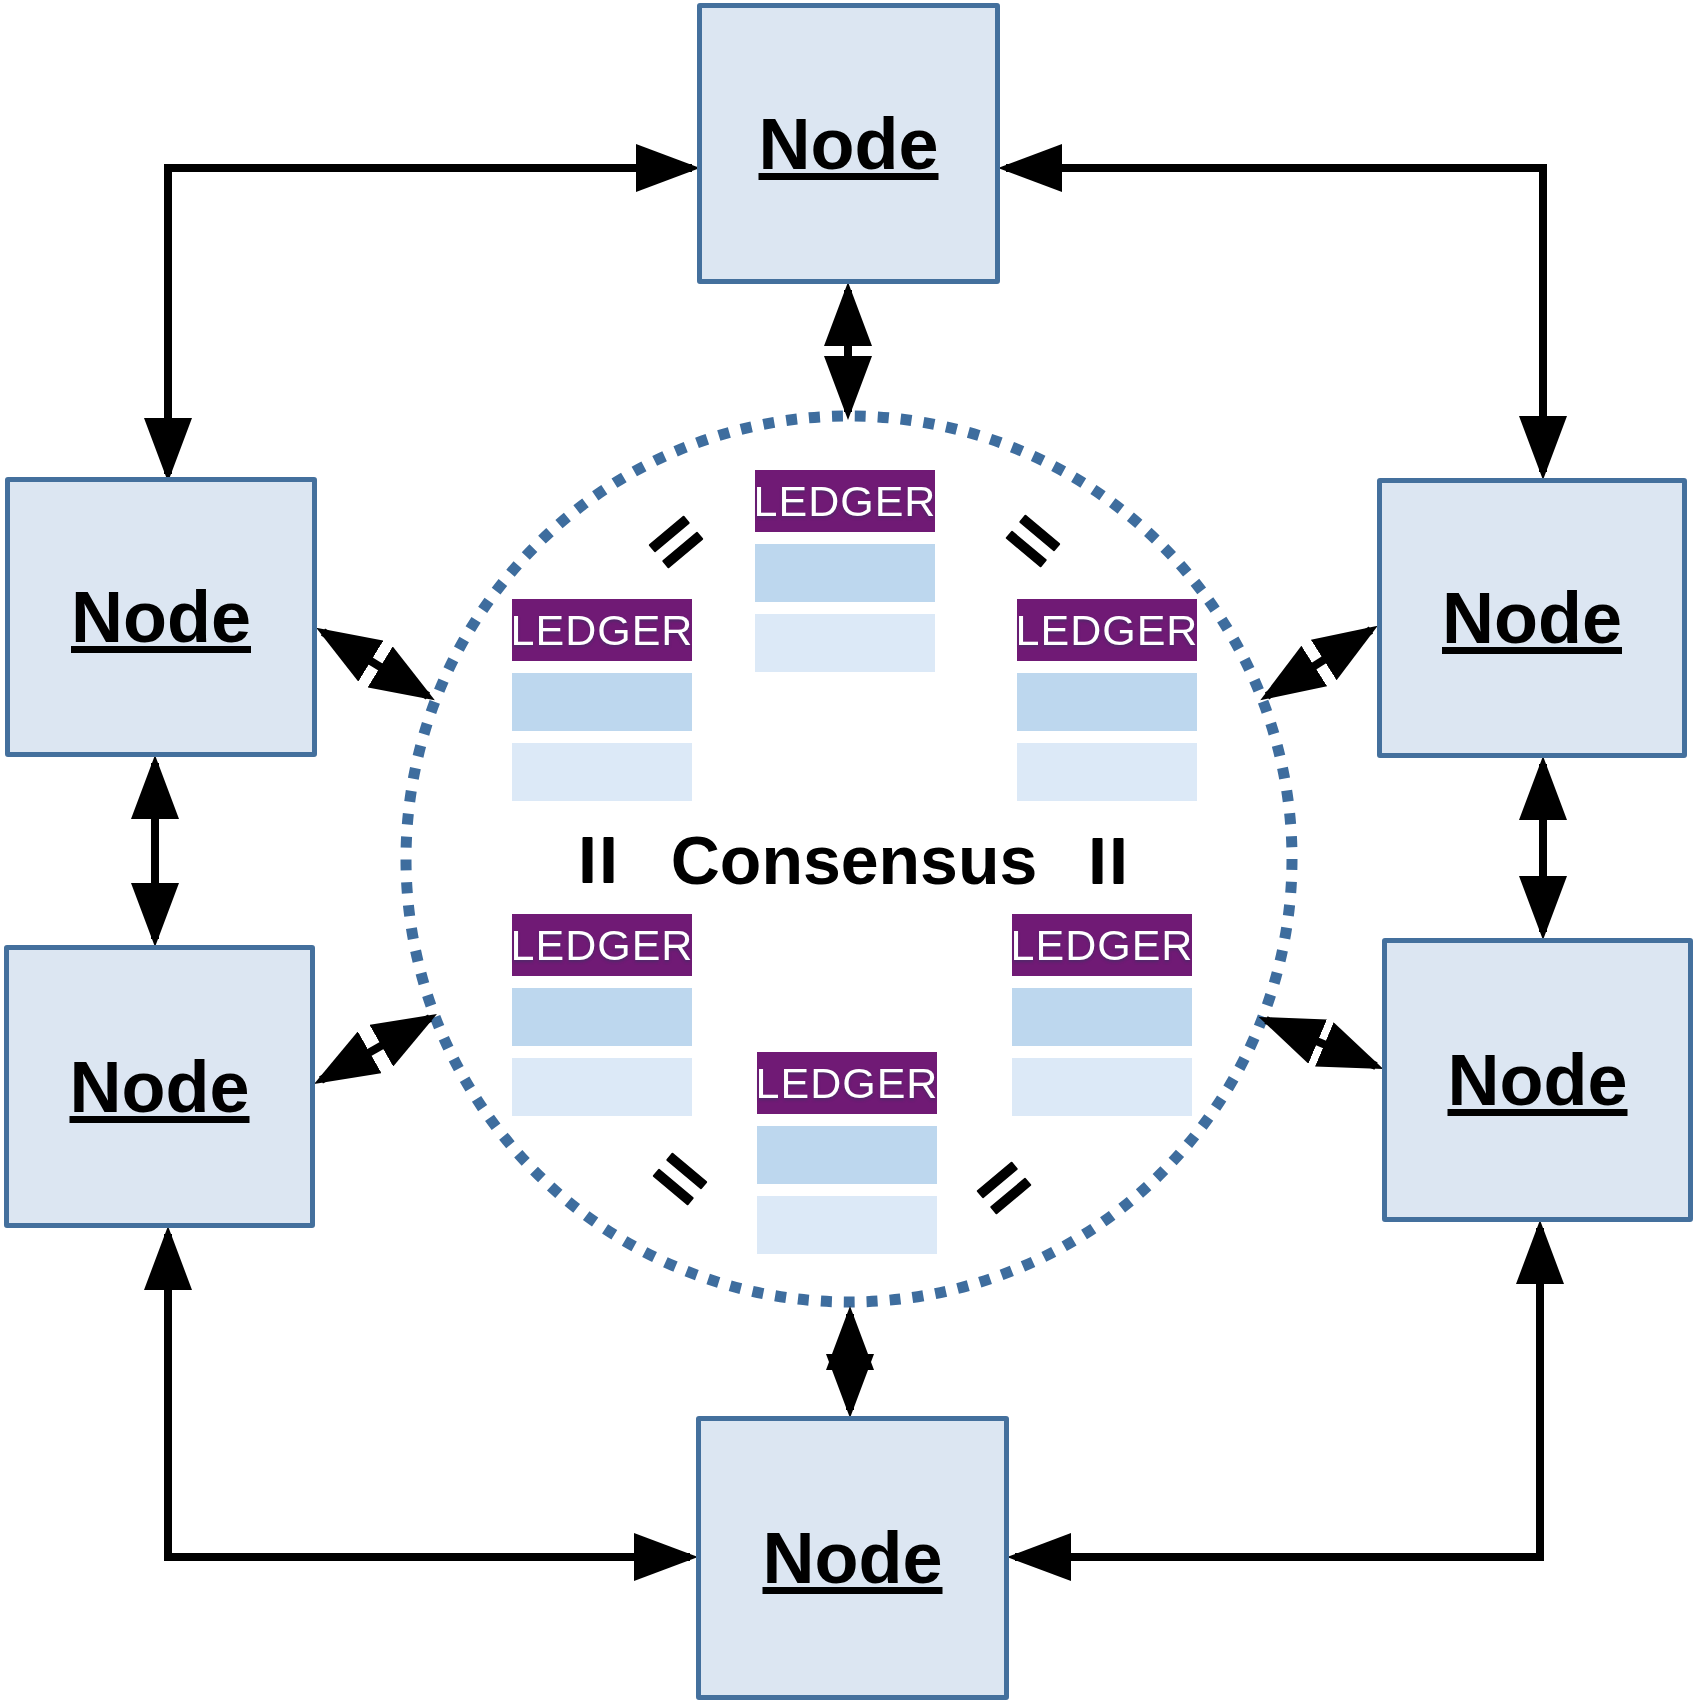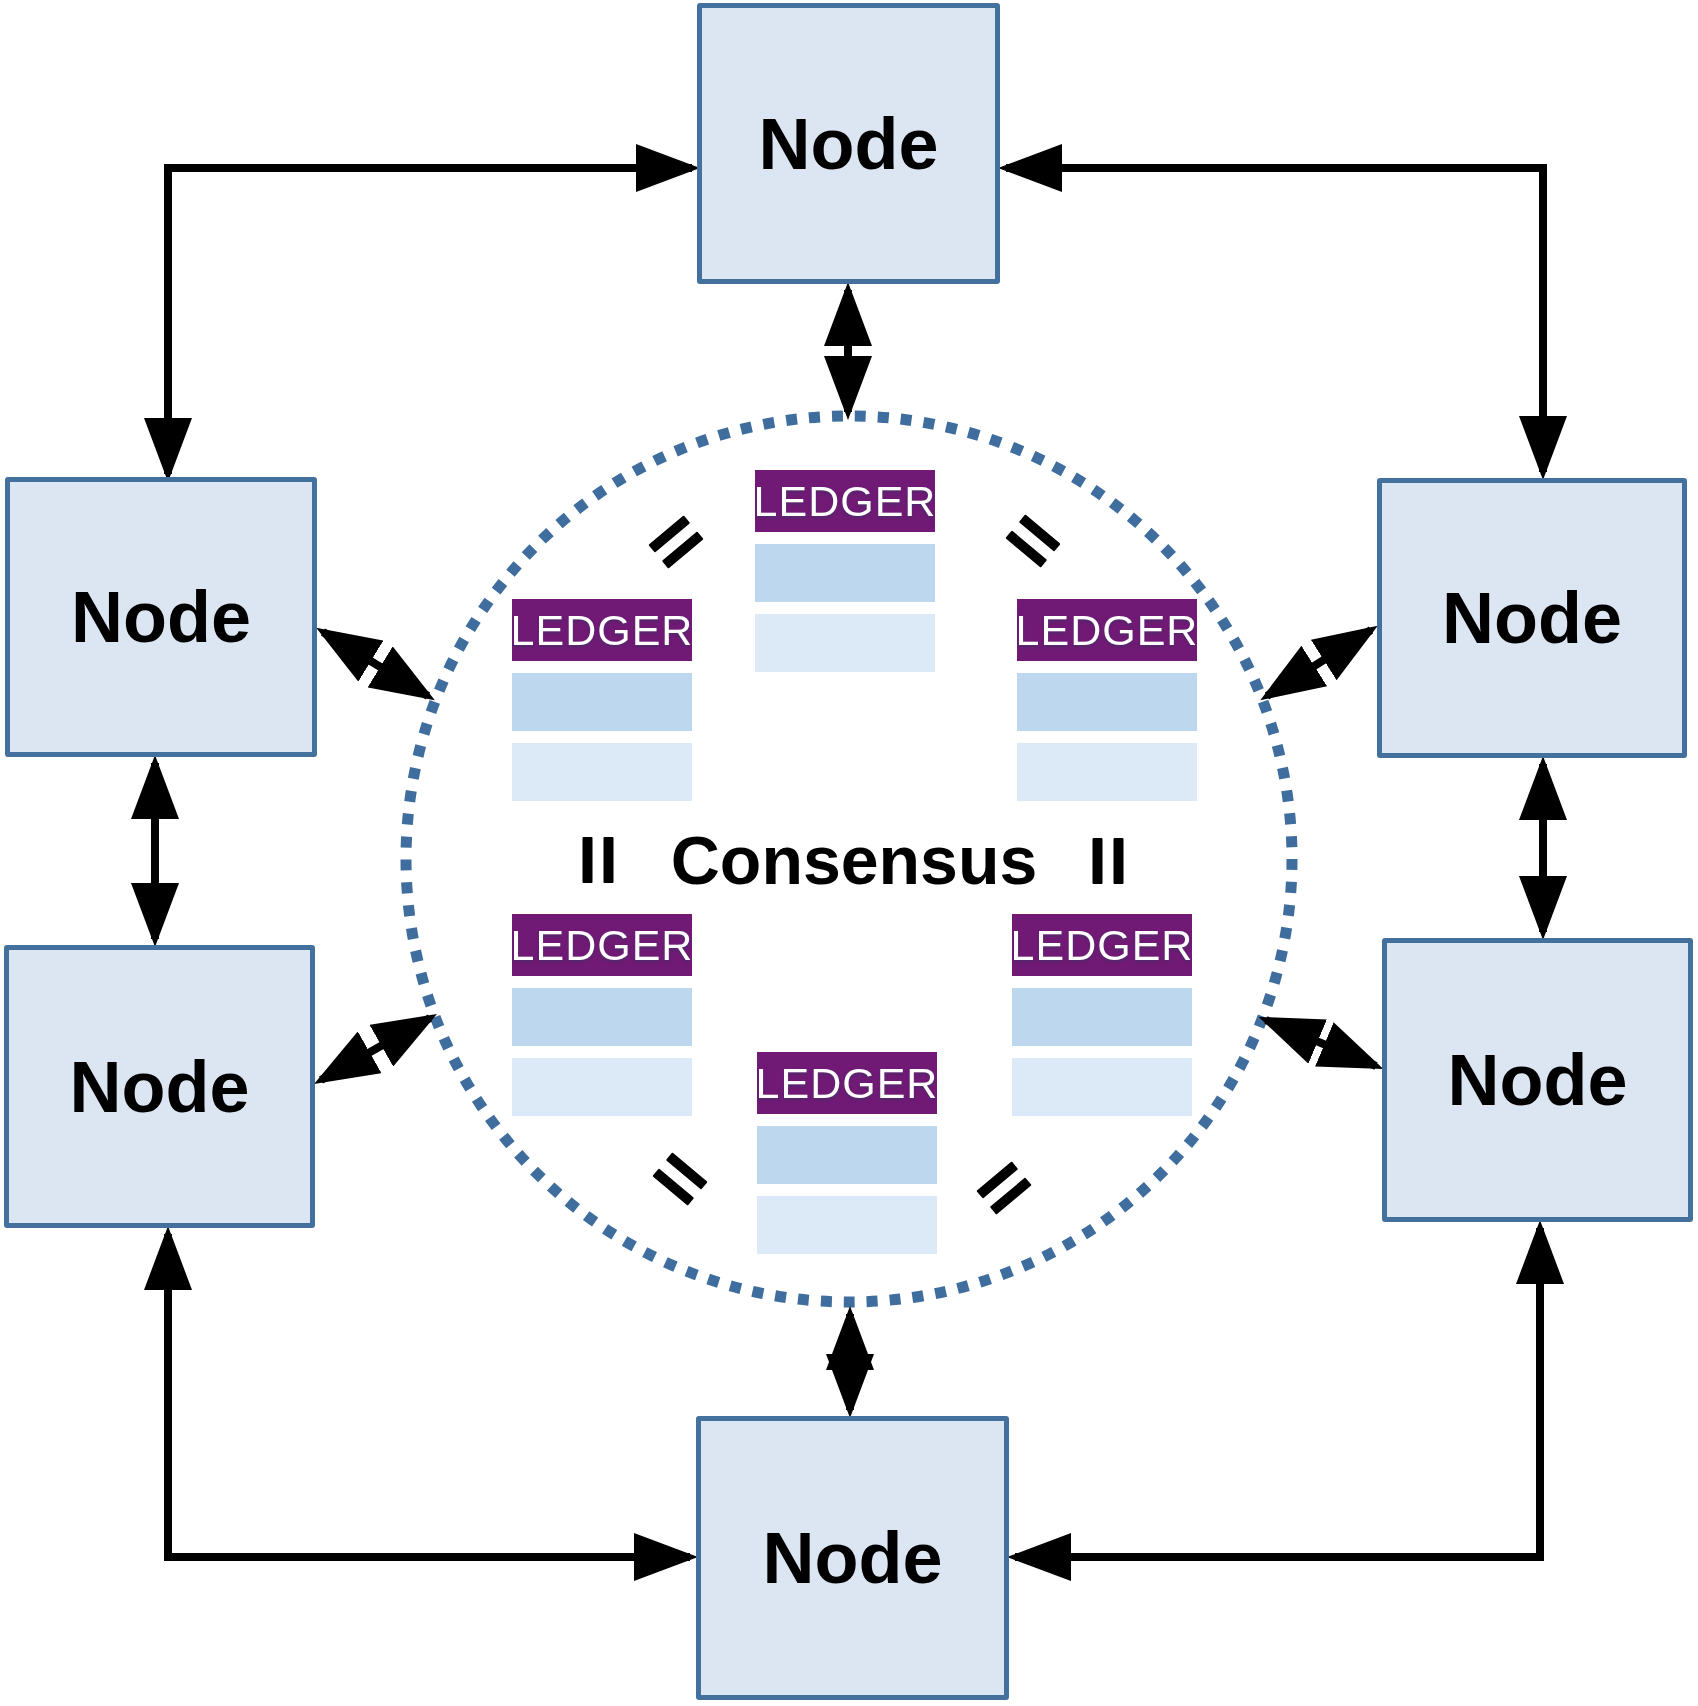--- a/index.html
+++ b/index.html
@@ -7,21 +7,21 @@
     position:relative;width:1698px;height:1706px;background:#ffffff;overflow:hidden;
     font-family:"Liberation Sans", sans-serif;
   }
   .layer{position:absolute;left:0;top:0;width:1698px;height:1706px;}
   
   .node{
     position:absolute;background:#dce6f2;border:5px solid #44709d;border-radius:3px;
     display:flex;align-items:center;justify-content:center;box-sizing:border-box;
   }
   .node span{
-    font-weight:bold;font-size:72px;color:#000;letter-spacing:0px;
+    font-weight:bold;font-size:72px;color:#000;letter-spacing:0px;text-decoration:underline;
   }
   
   .ledger{position:absolute;width:180px;}
   .ledger-header{
     width:180px;height:62px;background:#701a75;color:#ffffff;
     display:flex;align-items:center;justify-content:center;
     font-size:43px;letter-spacing:1px;
     text-shadow:0 2px 3px rgba(40,60,90,0.45);
     margin-bottom:12px;box-sizing:border-box;
   }

